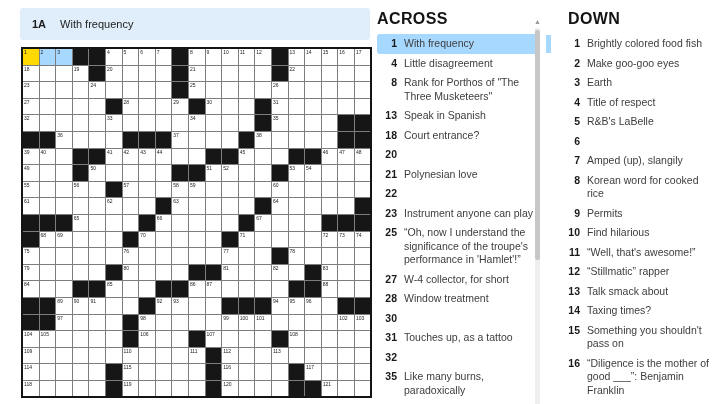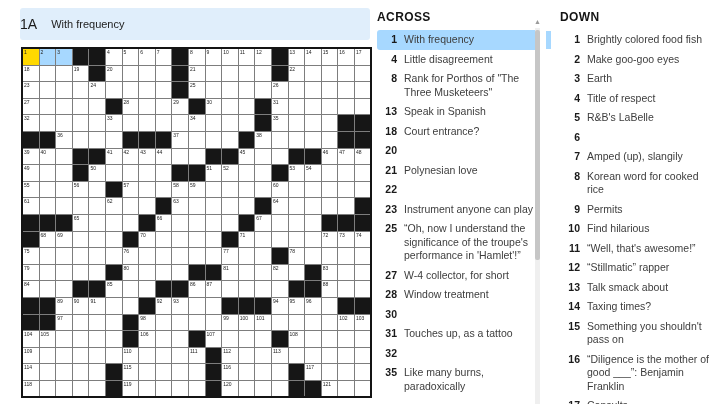--- a/index.html
+++ b/index.html
@@ -1,38 +1,38 @@
 <!DOCTYPE html>
 <html style="--sel-cell: #ffd900; --sel-word: #a7d8ff; --sel-clue-bg: #a7d8ff; --clue-bar-bg: #e0eefb; --black-cell: #161616;"><head>
 <meta charset="utf-8">
 <style>
   html,body{margin:0;padding:0;background:#fff;font-family:"Liberation Sans",sans-serif;}
   body{width:720px;height:404px;overflow:hidden;position:relative;}
 
   
   .clue-bar{position:absolute;left:20px;top:8px;width:350px;height:32px;
     background:var(--clue-bar-bg);border-radius:3px;display:flex;align-items:center;}
-  .clue-bar .cb-num{font-weight:normal;font-size:14px;color:#1a1a1a;}
+  .clue-bar .cb-num{font-weight:bold;font-size:11px;color:#1a1a1a;margin-left:12px;}
   .clue-bar .cb-text{font-size:11px;color:#222;margin-left:14px;}
 
   
   .grid-wrap{position:absolute;left:21px;top:47px;border:2px solid #141414;background:#7d7d7d;}
   .grid{display:grid;grid-template-columns:repeat(21,15.6px);grid-template-rows:repeat(21,15.6px);gap:1px;}
   .cell{position:relative;background:#fff;}
   .cell.black{background:var(--black-cell);}
   .cell.sel-word{background:var(--sel-word);}
   .cell.sel-cell{background:var(--sel-cell);}
   .cell .num{position:absolute;top:0px;left:1px;font-size:5px;line-height:6px;color:#222;}
 
   
   .col{position:absolute;top:0;height:404px;overflow:hidden;}
   .col-across{left:377px;width:163px;}
   .col-down{left:546px;width:174px;}
-  .col h3{margin:10px 0 6px 0;font-size:12px;letter-spacing:.4px;color:#141414;}
-  .col-down h3{margin-left:14px;}
+  .col h3{margin:10px 0 6px 0;font-size:16px;letter-spacing:.4px;color:#141414;}
+  .col-down h3{margin-left:22px;}
   .clue-list{display:block;}
   .col-down .clue-list{padding-left:14px;}
   .clue-row{display:flex;padding:3px 2px 3px 0;border-radius:3px;position:relative;}
   .clue-row .cnum{flex:0 0 20px;text-align:right;font-weight:bold;font-size:10.5px;color:#1a1a1a;padding-right:7px;line-height:13.5px;}
   .clue-row .ctext{flex:1;font-size:10.5px;line-height:13.5px;color:#3d3d3d;}
   .clue-row .ctext.italic{}
   .clue-row.selected{background:var(--sel-clue-bg);}
   .clue-row.marked::before{content:"";position:absolute;left:-14px;top:1px;bottom:1px;width:5px;background:var(--sel-word);}
 
   

